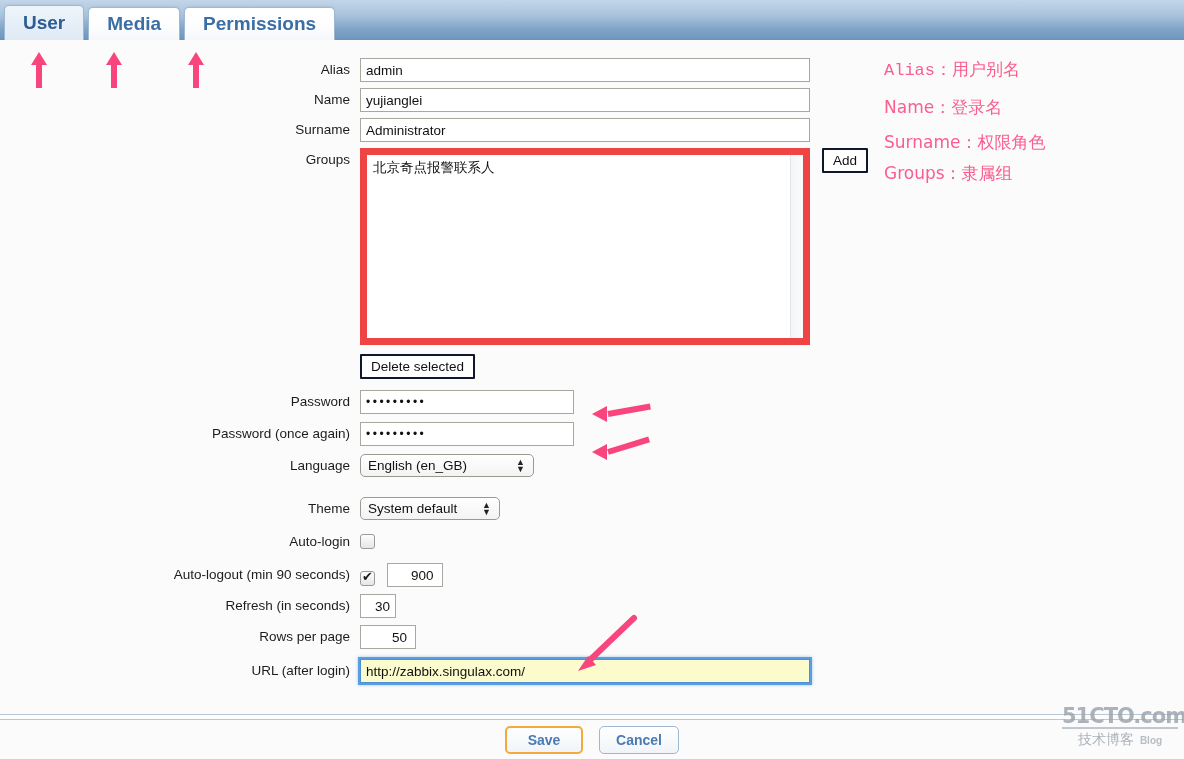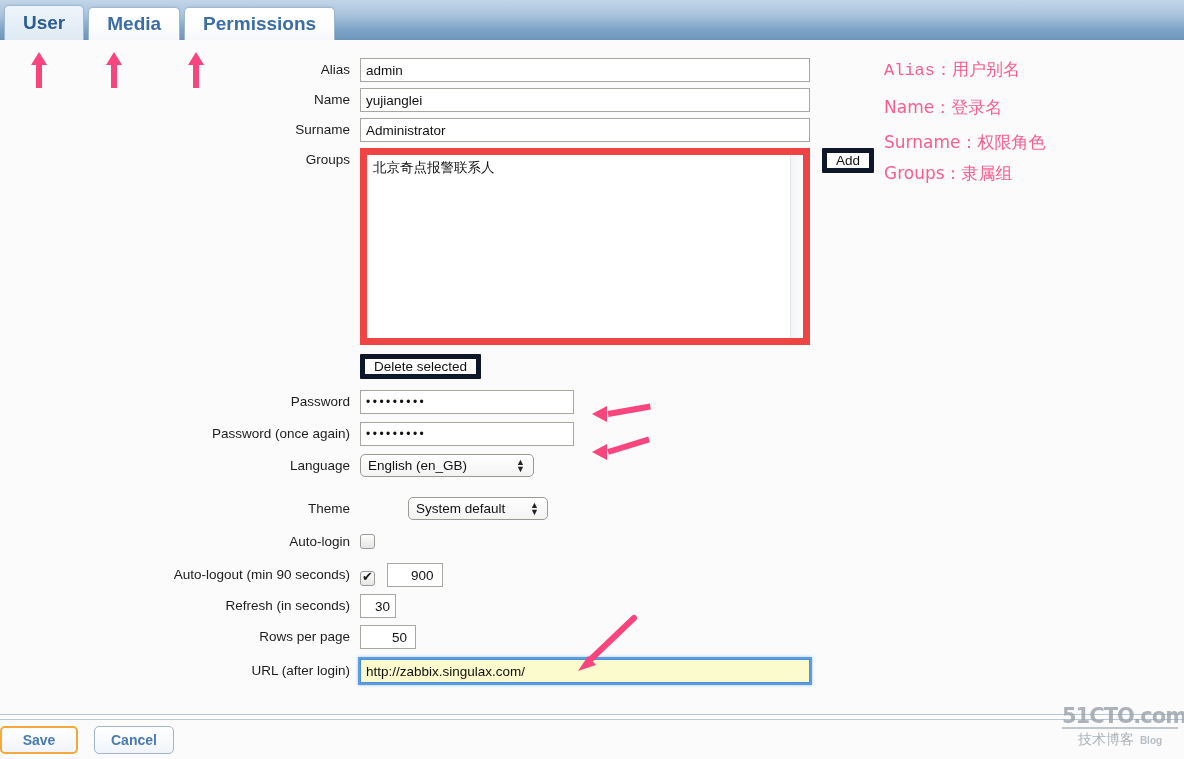--- a/index.html
+++ b/index.html
@@ -153,21 +153,21 @@
     right: 0; top: 0; bottom: 0;
     width: 12px;
     background: linear-gradient(to right, #f4f5f7, #fafbfc);
     border-left: 1px solid #e3e7ec;
   }
 
   button.btn {
     box-sizing: border-box;
     height: 25px;
     padding: 0 9px;
-    border: 5px solid #0f172a;
+    border: 2px solid #0f172a;
     background: #ffffff;
     font-family: "Liberation Sans", sans-serif;
     font-size: 13.5px;
     color: #111;
     cursor: pointer;
     border-radius: 1px;
   }
 
   select.sel {
     box-sizing: border-box;
@@ -253,20 +253,21 @@
     border-top: 1px solid #b9c6d6;
     border-bottom: 1px solid #b9c6d6;
     background: #fdfdfd;
   }
   .footer {
     position: absolute;
     left: 0;
     top: 726px;
     width: 1184px;
     display: flex;
+    justify-content: center;
     gap: 16px;
   }
   .fbtn {
     box-sizing: border-box;
     height: 28px;
     min-width: 78px;
     padding: 0 16px;
     font-size: 14px;
     font-weight: bold;
     color: #4a7bb0;
@@ -396,21 +397,21 @@
   <div class="row" style="margin-top:8px;">
     <div class="label">Language</div>
     <div class="field selwrap">
       <select class="sel" style="width:174px;">
         <option>English (en_GB)</option>
       </select>
       <span class="updown">▲<br>▼</span>
     </div>
   </div>
 
-  <div class="row" style="margin-top:19px;gap:48px;">
+  <div class="row" style="margin-top:19px;">
     <div class="label">Theme</div>
     <div class="field selwrap">
       <select class="sel" style="width:140px;">
         <option>System default</option>
       </select>
       <span class="updown">▲<br>▼</span>
     </div>
   </div>
 
   <div class="row" style="margin-top:9px;">

